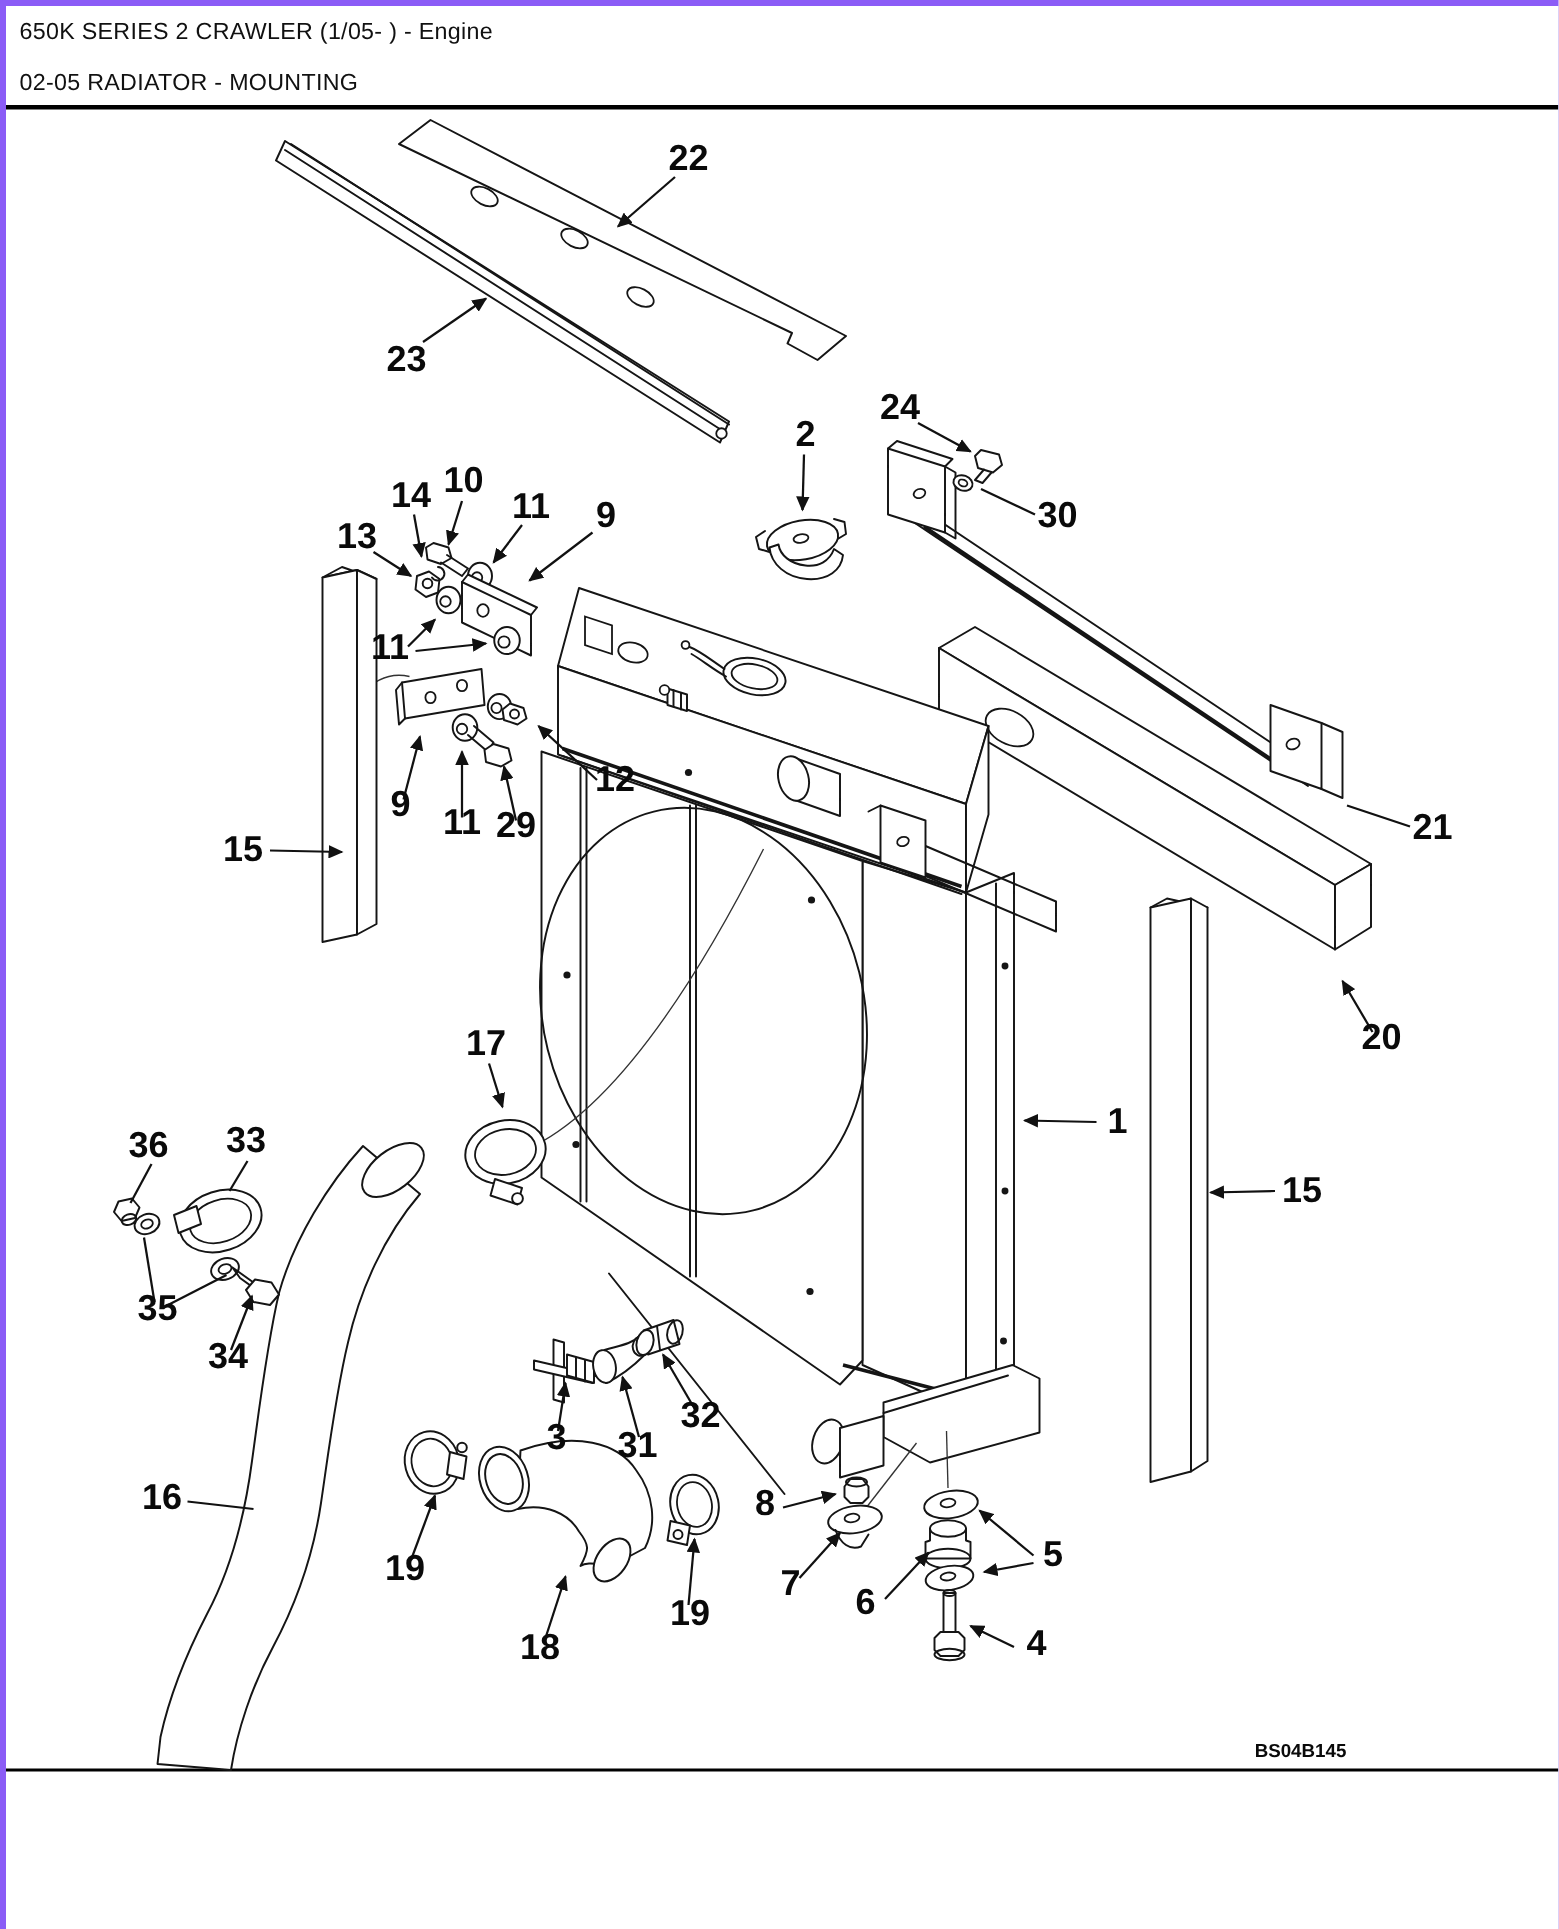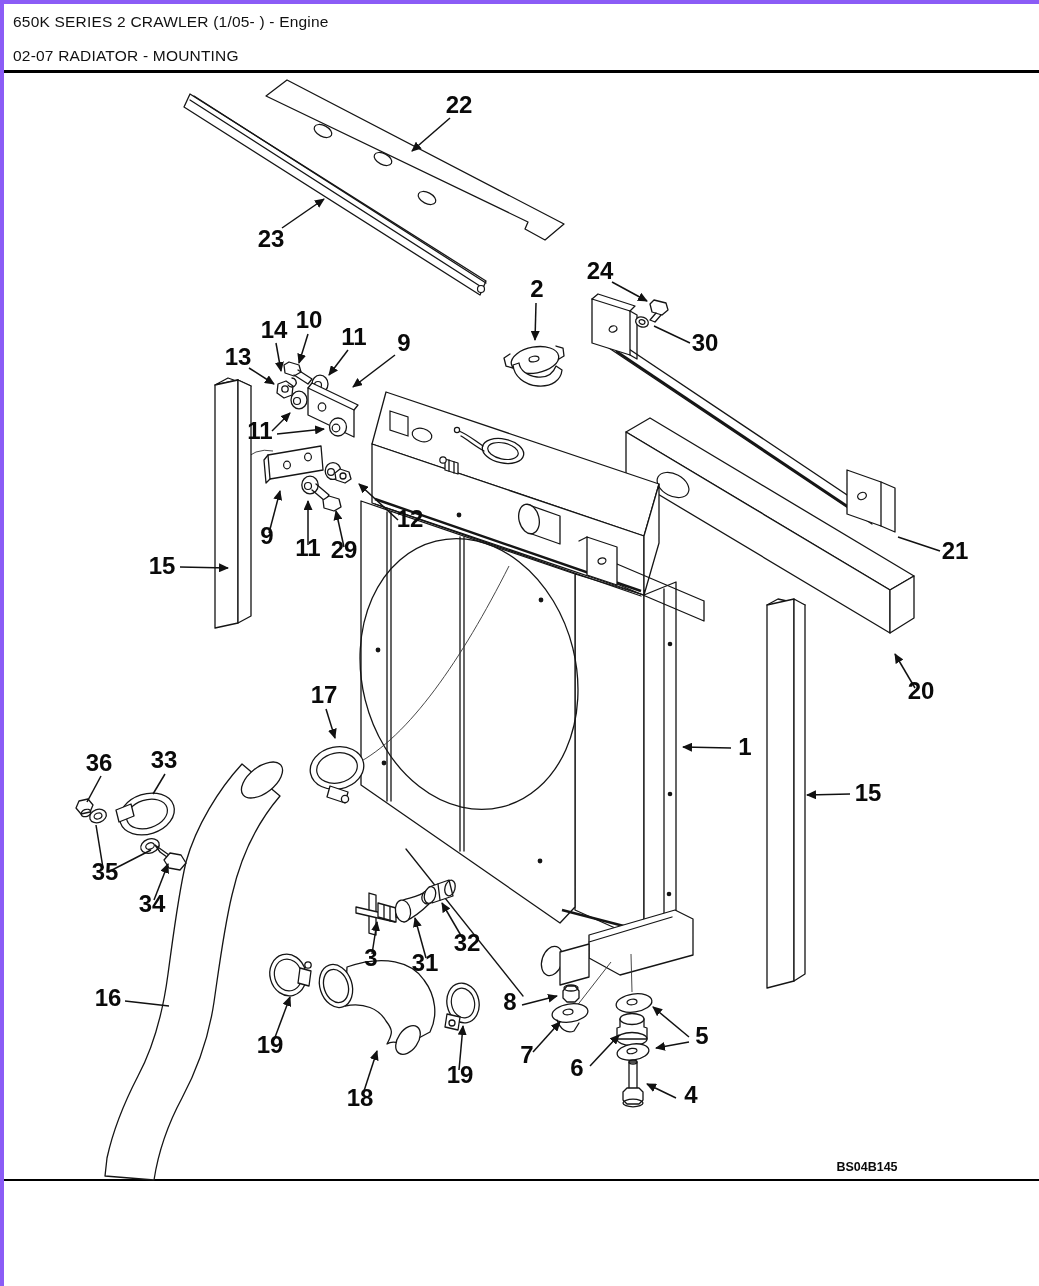--- a/index.html
+++ b/index.html
@@ -34,21 +34,21 @@
   .hole{fill:#ffffff;stroke:#151515;stroke-width:1.2;}
   .dot{fill:#151515;stroke:none;}
   .co{font-family:"Liberation Sans",sans-serif;font-size:24px;font-weight:bold;fill:#0a0a0a;text-anchor:middle;}
   .code{font-family:"Liberation Sans",sans-serif;font-size:12.5px;font-weight:bold;fill:#0a0a0a;text-anchor:middle;}
 </style>
 </head>
 <body>
 
 <div class="page">
   <div class="hdr l1">650K SERIES 2 CRAWLER (1/05- ) - Engine</div>
-  <div class="hdr l2">02-07 RADIATOR - MOUNTING</div>
+  <div class="hdr l2">02-05 RADIATOR - MOUNTING</div>
   <div class="hdr-rule"></div>
   <div class="ftr-rule"></div>
 
   <svg width="1035" height="1282" viewBox="0 0 1035 1282">
     <defs>
       <marker id="arw" markerWidth="11" markerHeight="9" refX="9" refY="4.5" orient="auto" markerUnits="userSpaceOnUse">
         <path d="M0,0 L10,4.5 L0,9 Z" fill="#111"></path>
       </marker>
     </defs>
 

